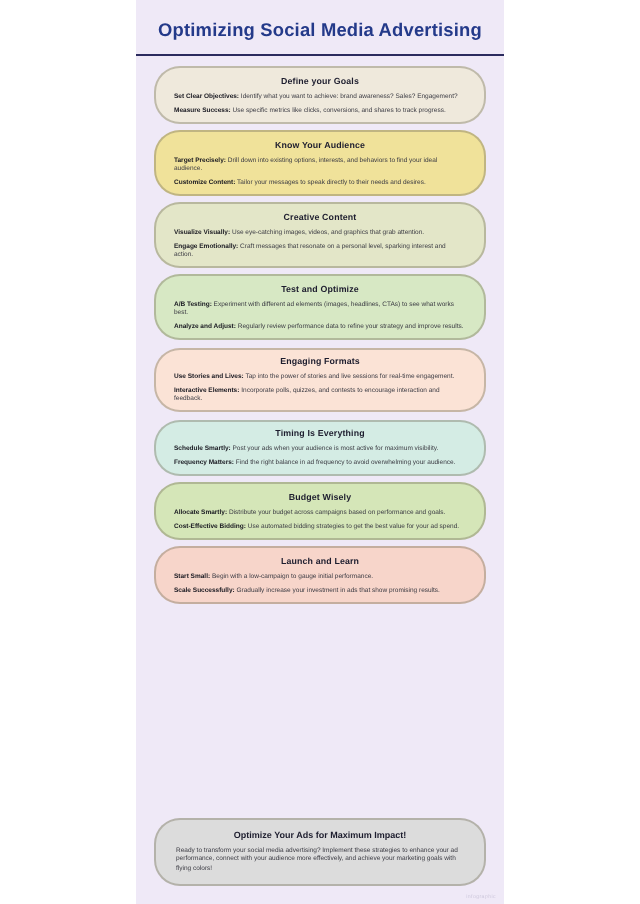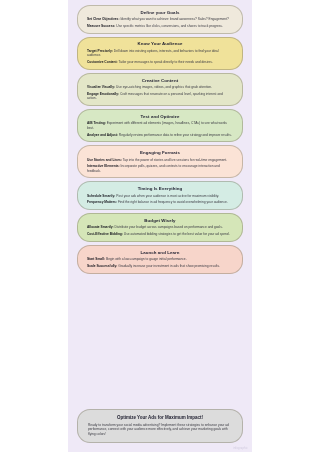--- a/index.html
+++ b/index.html
@@ -114,20 +114,23 @@
     font-size: 2.6px;
     color: #cfc9dd;
     letter-spacing: .2px;
   }
 </style>
 </head>
 <body>
 
 <div id="page" style="background: rgb(239, 233, 247);">
 
+  <div id="header" style="border-bottom-color: rgb(43, 43, 94);">
+    <h1 style="color: rgb(36, 58, 138);">Optimizing Social Media Advertising</h1>
+  </div>
 
   <div id="cards">
       <div class="card" style="background: rgb(239, 233, 220);">
         <div class="card-title">Define your Goals</div>
         <p class="bullet"><span class="lead">Set Clear Objectives:</span><span> Identify what you want to achieve: brand awareness? Sales? Engagement?</span></p>
         <p class="bullet"><span class="lead">Measure Success:</span><span> Use specific metrics like clicks, conversions, and shares to track progress.</span></p>
       </div>
       <div class="card" style="background: rgb(240, 226, 154);">
         <div class="card-title">Know Your Audience</div>
         <p class="bullet"><span class="lead">Target Precisely:</span><span> Drill down into existing options, interests, and behaviors to find your ideal audience.</span></p>

